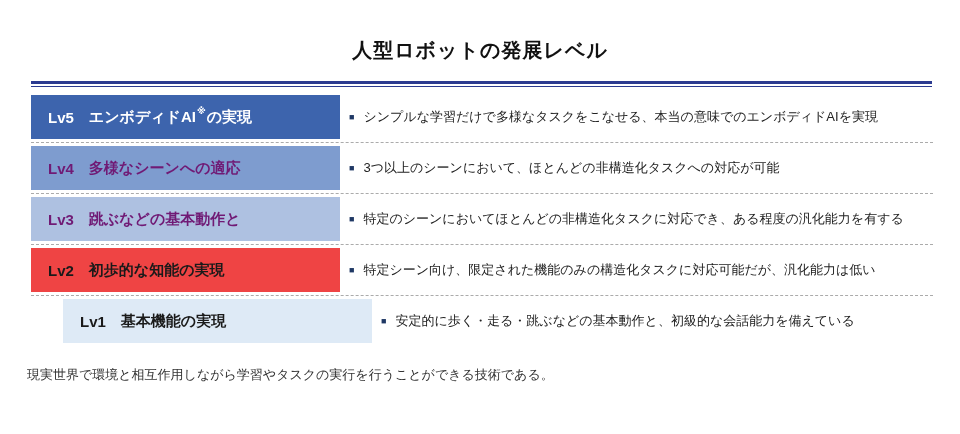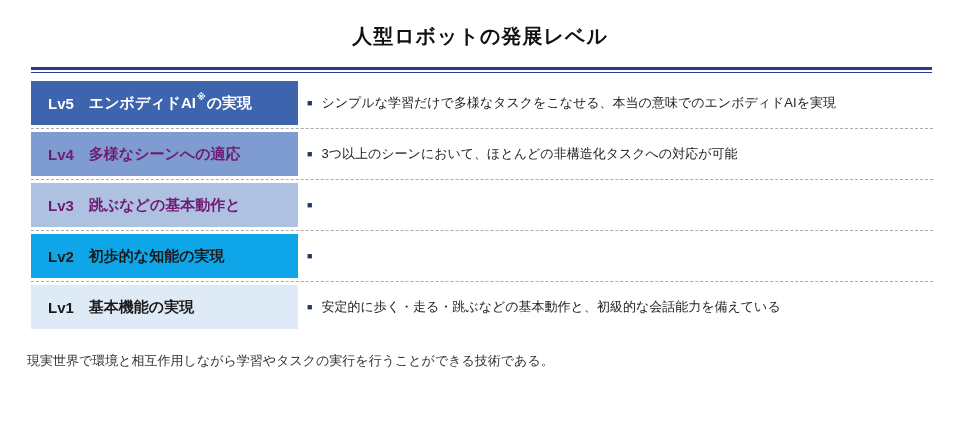--- a/index.html
+++ b/index.html
@@ -15,40 +15,40 @@
     position: relative;
     width: 960px;
     height: 434px;
     background: #ffffff;
   }
   .title {
     text-align: center;
     font-size: 20px;
     font-weight: bold;
     color: #111111;
-    padding-top: 24px;
+    padding-top: 38px;
     letter-spacing: 1px;
     line-height: 24px;
   }
   .title-rule {
     margin: 19px 28px 0 31px;
     height: 2px;
     border-top: 3px solid #2B3A90;
     border-bottom: 1px solid #2B3A90;
   }
   .level-table {
     margin: 8px 27px 0 31px;
   }
   .row {
     display: flex;
     align-items: stretch;
     height: 44px;
   }
   .row-label {
-    width: 267px;
+    width: 309px;
     box-sizing: border-box;
     display: flex;
     align-items: center;
     padding-left: 17px;
     font-weight: bold;
     font-size: 15px;
     white-space: nowrap;
   }
   .row-level {
     margin-right: 15px;
@@ -131,37 +131,39 @@
 <div class="separator" style="border-top-color: rgb(171, 171, 171);"></div>
   <div class="row">
     <div class="row-label" style="background-color: rgb(174, 193, 225); color: #701a75;">
       <span class="row-level">Lv3</span>
       <span class="row-title">跳ぶなどの基本動作と</span>
       <span class="row-sup"></span>
       <span class="row-rest"></span>
     </div>
     <div class="row-desc">
       <span class="bullet" style="color: rgb(31, 56, 100);">■</span>
+      <span class="row-desc-text">特定のシーンにおいてほとんどの非構造化タスクに対応でき、ある程度の汎化能力を有する</span>
     </div>
   </div>
 <div class="separator" style="border-top-color: rgb(171, 171, 171);"></div>
   <div class="row">
-    <div class="row-label" style="background-color: #0ea5e9; color: rgb(26, 26, 26);">
+    <div class="row-label" style="background-color: #ef4444; color: rgb(26, 26, 26);">
       <span class="row-level">Lv2</span>
       <span class="row-title">初歩的な知能の実現</span>
       <span class="row-sup"></span>
       <span class="row-rest"></span>
     </div>
     <div class="row-desc">
       <span class="bullet" style="color: rgb(31, 56, 100);">■</span>
+      <span class="row-desc-text">特定シーン向け、限定された機能のみの構造化タスクに対応可能だが、汎化能力は低い</span>
     </div>
   </div>
 <div class="separator" style="border-top-color: rgb(171, 171, 171);"></div>
   <div class="row">
-    <div class="row-label" style="background-color: rgb(222, 234, 246); color: rgb(26, 26, 26);">
+    <div class="row-label" style="background-color: rgb(222, 234, 246); color: rgb(26, 26, 26); margin-left: 32px;">
       <span class="row-level">Lv1</span>
       <span class="row-title">基本機能の実現</span>
       <span class="row-sup"></span>
       <span class="row-rest"></span>
     </div>
     <div class="row-desc">
       <span class="bullet" style="color: rgb(31, 56, 100);">■</span>
       <span class="row-desc-text">安定的に歩く・走る・跳ぶなどの基本動作と、初級的な会話能力を備えている</span>
     </div>
   </div>

